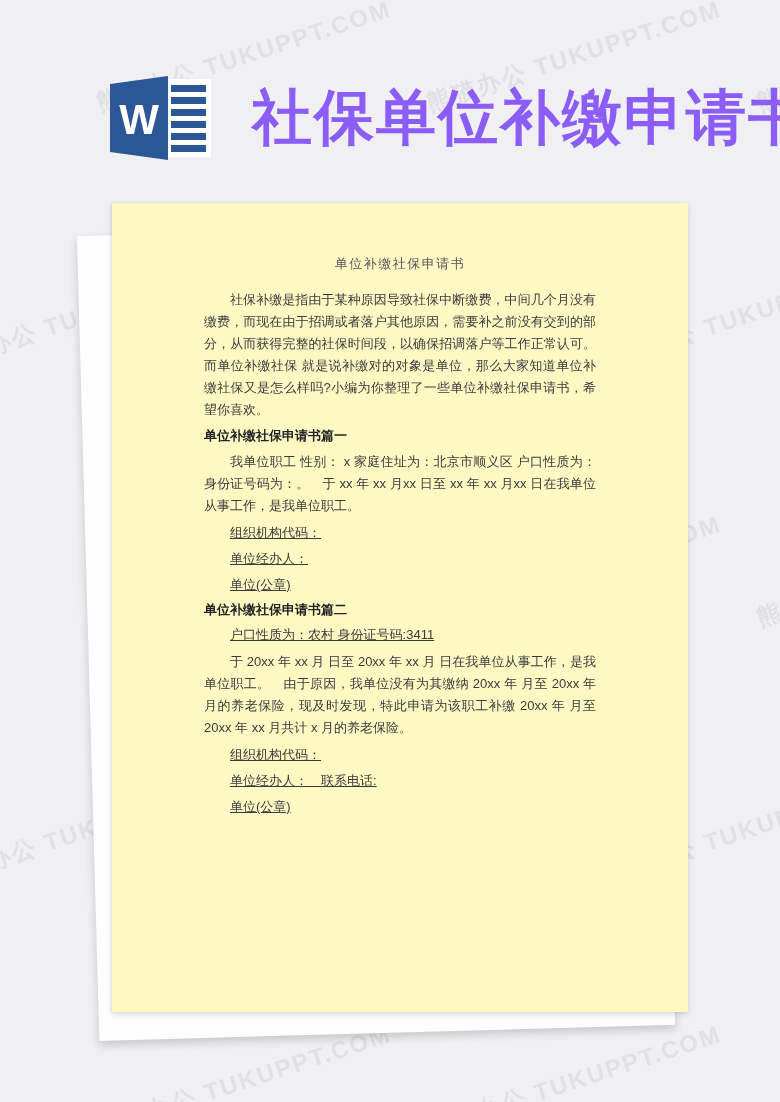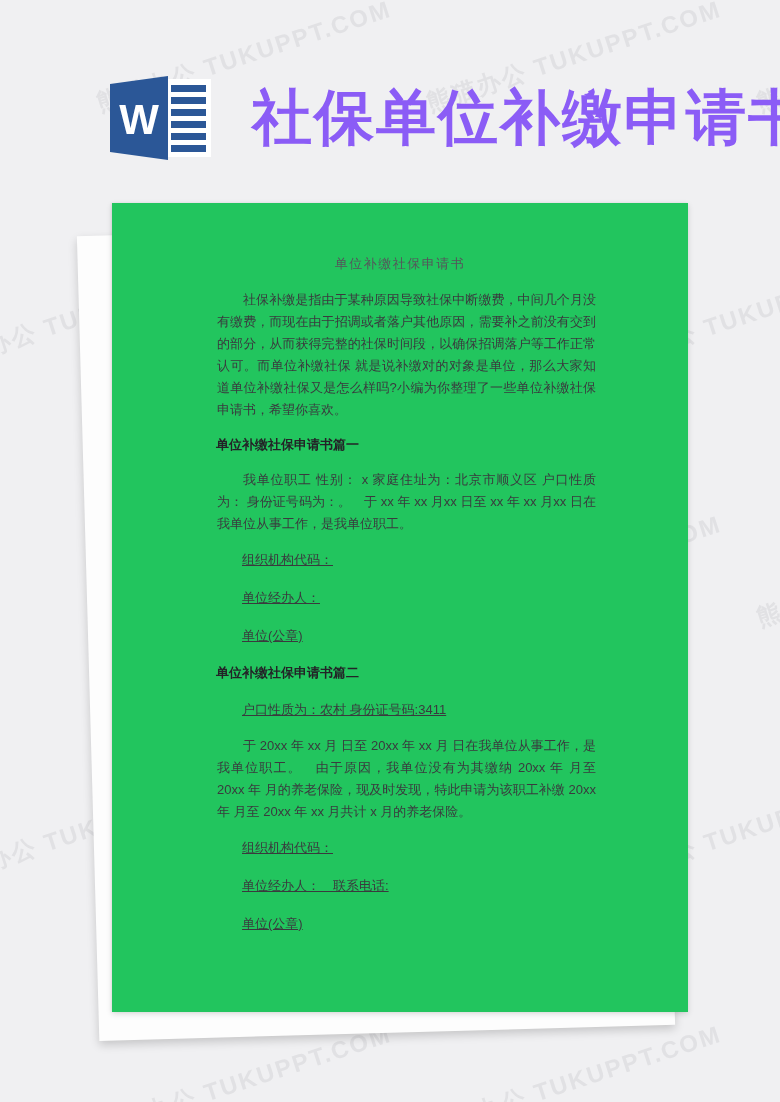--- a/index.html
+++ b/index.html
@@ -28,42 +28,42 @@
   .back-sheet {
     position: absolute; left: 88px; top: 228px;
     width: 576px; height: 805px;
     background: #fdfdfd;
     transform: rotate(-1.6deg);
     box-shadow: 0 4px 10px rgba(0,0,0,0.18);
   }
   .main-page {
     position: absolute; left: 112px; top: 203px;
     width: 576px; height: 809px;
-    background: #22c55e;
+    background: #fef9c3;
     box-shadow: 0 2px 6px rgba(0,0,0,0.14), -1px 0 2px rgba(0,0,0,0.06);
   }
   .page-inner {
     padding: 52px 92px 0 92px;
   }
 
   
   .doc-title {
     text-align: center;
     font-family: "Liberation Serif", "DejaVu Serif", serif;
     font-size: 13px; color: #55555b;
     letter-spacing: 1.5px;
     margin: 0 0 16px 0;
   }
   .blk {
-    margin: 12px;
+    margin: 0;
     font-size: 13px;
     line-height: 22px;
     color: #3a3a3e;
   }
-  .blk-p   { text-indent: 2em; text-align: justify; margin: 3px 0 3px 13px; }
+  .blk-p   { text-indent: 2em; text-align: justify; margin: 3px 0 3px 0; }
   .blk-h   { font-weight: 700; color: #232327; line-height: 24px; }
   .blk-line{ text-indent: 2em; line-height: 26px; text-decoration: underline; }
 
   
   .wm-layer { position:absolute; inset:0; pointer-events:none; }
   .wm {
     position: absolute;
     font-weight: 700; font-size: 24px;
     letter-spacing: 2px;
     color: rgba(140,140,150,0.15);

